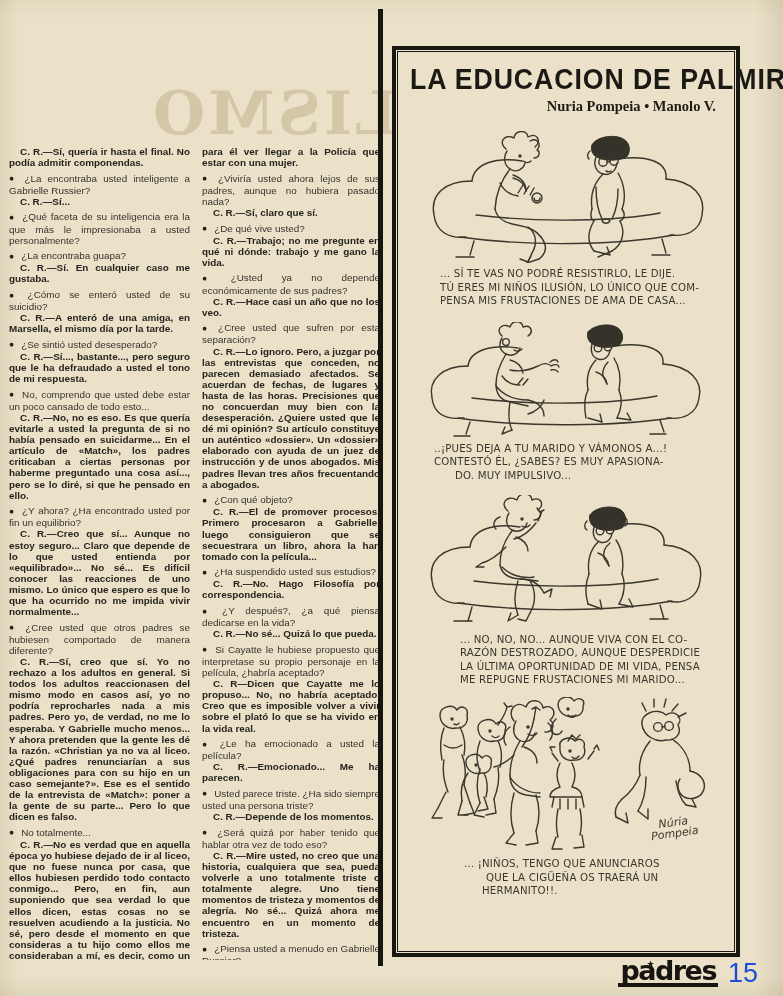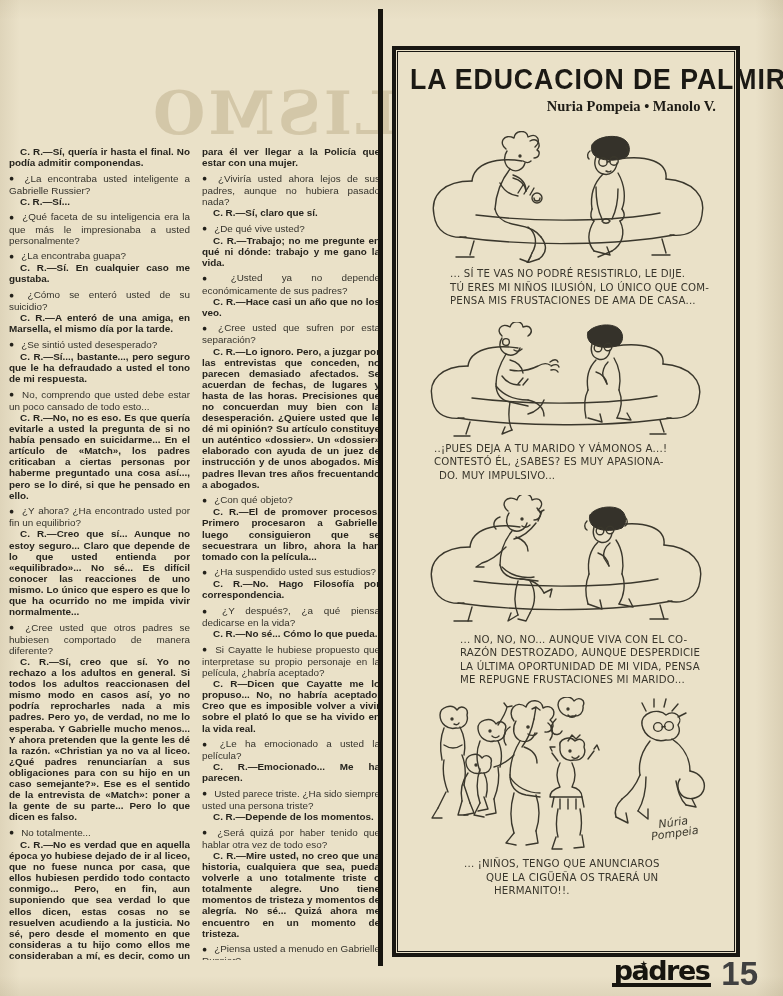--- a/index.html
+++ b/index.html
@@ -72,40 +72,40 @@
     position:absolute;right:26px;bottom:16px;
     font-family:"DejaVu Sans",sans-serif;font-style:italic;
     font-size:11px;line-height:11px;color:#3a372c;
     transform:rotate(-8deg);width:52px;text-align:center;
   }
   .caption{
     font-family:"DejaVu Sans",sans-serif;
     font-size:10.2px;line-height:13.6px;letter-spacing:.2px;
     color:#39362c;margin-top:4px;
   }
-  #caption-1{margin-left:40px;}
+  #caption-1{margin-left:30px;}
   #caption-2{margin-left:24px;}
-  #caption-2 .cap-line:nth-child(3){margin-left:5px;}
+  #caption-2 .cap-line:nth-child(3){margin-left:21px;}
   #caption-3{margin-left:50px;}
   #caption-4{margin-left:54px;margin-top:2px;}
   #caption-4 .cap-line:nth-child(2){margin-left:22px;}
-  #caption-4 .cap-line:nth-child(3){margin-left:30px;}
+  #caption-4 .cap-line:nth-child(3){margin-left:18px;}
   
   .footer{position:absolute;right:25px;bottom:9px;display:flex;align-items:flex-end;z-index:4;}
   .logo{
     position:relative;
     font-family:"DejaVu Sans",sans-serif;font-weight:800;
     font-size:27px;line-height:24px;letter-spacing:-1.5px;
     color:#17150f;border-bottom:4px solid #17150f;
     padding:0 2px 0 2px;margin-right:10px;
   }
   .logo-star{position:absolute;left:28px;top:-7px;font-size:9px;letter-spacing:0;color:#17150f;}
   .page-num{
-    font-family:"Liberation Sans",sans-serif;font-weight:700;
-    font-size:33px;line-height:27px;color:#404040;
+    font-family:"Liberation Sans",sans-serif;font-weight:400;
+    font-size:27px;line-height:27px;color:#1d4ed8;
   }
   
   .ink{stroke:#3a372c;stroke-width:1.4;fill:none;stroke-linecap:round;stroke-linejoin:round;}
   .ink-fill{fill:#35322a;stroke:#35322a;stroke-width:1;}
 </style>
 </head>
 <body>
 
 <div class="page">
 
@@ -139,21 +139,21 @@
       <p class="para a">C. R.—Trabajo; no me pregunte en qué ni dónde: trabajo y me gano la vida.</p>
       <p class="para q"><span class="bullet">●</span>¿Usted ya no depende económicamente de sus padres?</p>
       <p class="para a">C. R.—Hace casi un año que no los veo.</p>
       <p class="para q"><span class="bullet">●</span>¿Cree usted que sufren por esta separación?</p>
       <p class="para a">C. R.—Lo ignoro. Pero, a juzgar por las entrevistas que conceden, no parecen demasiado afectados. Se acuerdan de fechas, de lugares y hasta de las horas. Precisiones que no concuerdan muy bien con la desesperación. ¿Quiere usted que le dé mi opinión? Su artículo constituye un auténtico «dossier». Un «dossier» elaborado con ayuda de un juez de instrucción y de unos abogados. Mis padres llevan tres años frecuentando a abogados.</p>
       <p class="para q"><span class="bullet">●</span>¿Con qué objeto?</p>
       <p class="para a">C. R.—El de promover procesos. Primero procesaron a Gabrielle, luego consiguieron que se secuestrara un libro, ahora la han tomado con la película...</p>
       <p class="para q"><span class="bullet">●</span>¿Ha suspendido usted sus estudios?</p>
       <p class="para a">C. R.—No. Hago Filosofía por correspondencia.</p>
       <p class="para q"><span class="bullet">●</span>¿Y después?, ¿a qué piensa dedicarse en la vida?</p>
-      <p class="para a">C. R.—No sé... Cómo lo que pueda.</p>
+      <p class="para a">C. R.—No sé... Quizá lo que pueda.</p>
       <p class="para q"><span class="bullet">●</span>Si Cayatte le hubiese propuesto que interpretase su propio personaje en la película, ¿habría aceptado?</p>
       <p class="para a">C. R—Dicen que Cayatte me lo propuso... No, no habría aceptado. Creo que es imposible volver a vivir sobre el plató lo que se ha vivido en la vida real.</p>
       <p class="para q"><span class="bullet">●</span>¿Le ha emocionado a usted la película?</p>
       <p class="para a">C. R.—Emocionado... Me ha parecen.</p>
       <p class="para q"><span class="bullet">●</span>Usted parece triste. ¿Ha sido siempre usted una persona triste?</p>
       <p class="para a">C. R.—Depende de los momentos.</p>
       <p class="para q"><span class="bullet">●</span>¿Será quizá por haber tenido que hablar otra vez de todo eso?</p>
       <p class="para a">C. R.—Mire usted, no creo que una historia, cualquiera que sea, pueda volverle a uno totalmente triste o totalmente alegre. Uno tiene momentos de tristeza y momentos de alegría. No sé... Quizá ahora me encuentro en un momento de tristeza.</p>
       <p class="para q"><span class="bullet">●</span>¿Piensa usted a menudo en Gabrielle Russier?</p>
     </div>

